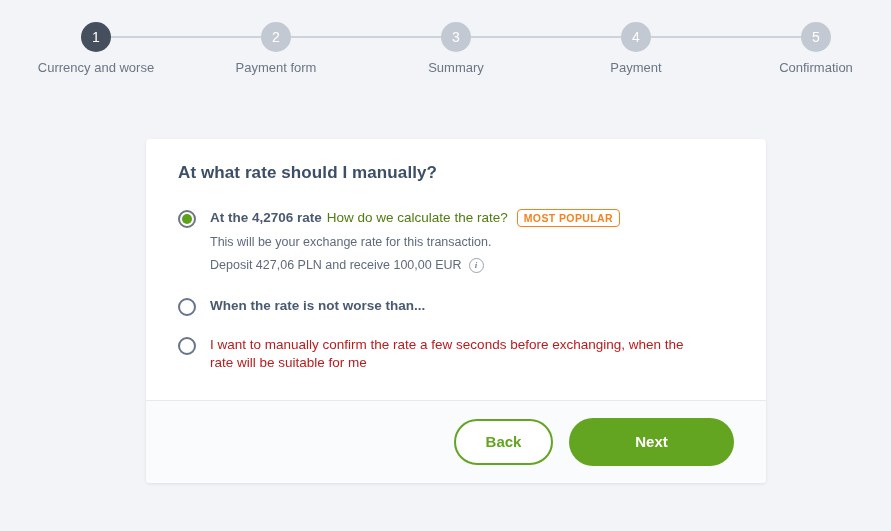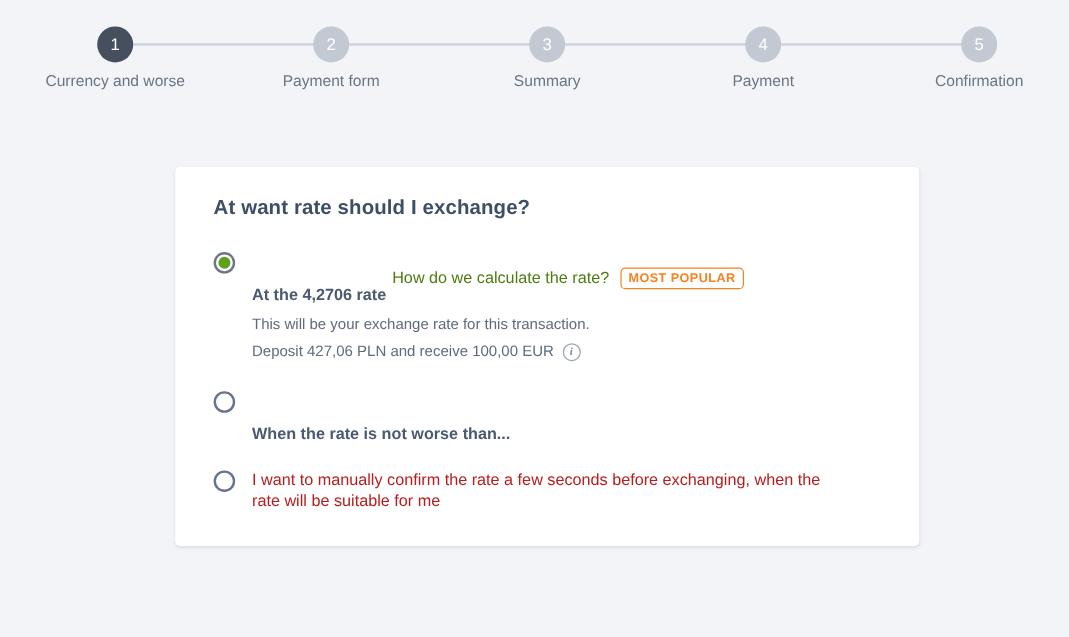--- a/index.html
+++ b/index.html
@@ -126,21 +126,21 @@
 
   .option-main {
     font-size: 13.5px;
     font-weight: bold;
     color: #4a5a70;
     line-height: 18px;
     display: flex;
     align-items: center;
     flex-wrap: wrap;
   }
-  .option-main .lead { margin-right: 5px; margin-top: 28px; }
+  .option-main .lead { margin-right: 5px; }
   .rate-link {
     color: #4d7c0f;
     font-weight: normal;
     cursor: pointer;
     margin-right: 9px;
   }
   .badge {
     display: inline-block;
     border: 1px solid #f5821f;
     color: #f5821f;
@@ -248,21 +248,21 @@
   </div>
 
   <div class="step" style="left:816px;">
     <div class="step-circle">5</div>
     <div class="step-label">Confirmation</div>
   </div>
 </div>
 
 <div class="card">
   <div class="card-body">
-    <h1 class="card-title">At want rate should I exchange?</h1>
+    <h1 class="card-title">At what rate should I manually?</h1>
 
     <div class="option">
       <div class="radio checked"></div>
       <div class="option-content">
         <div class="option-main">
           <span class="lead">At the 4,2706 rate</span>
           <span class="rate-link">How do we calculate the rate?</span>
           <span class="badge">MOST POPULAR</span>
         </div>
         <div class="option-sub">
@@ -285,13 +285,17 @@
     </div>
 
     <div class="option">
       <div class="radio"></div>
       <div class="option-content">
         <div class="option-wrap-text">I want to manually confirm the rate a few seconds before exchanging, when the rate will be suitable for me</div>
       </div>
     </div>
   </div>
 
+  <div class="card-footer">
+    <div class="btn btn-back">Back</div>
+    <div class="btn btn-next">Next</div>
+  </div>
 </div>
 
 </body></html>

